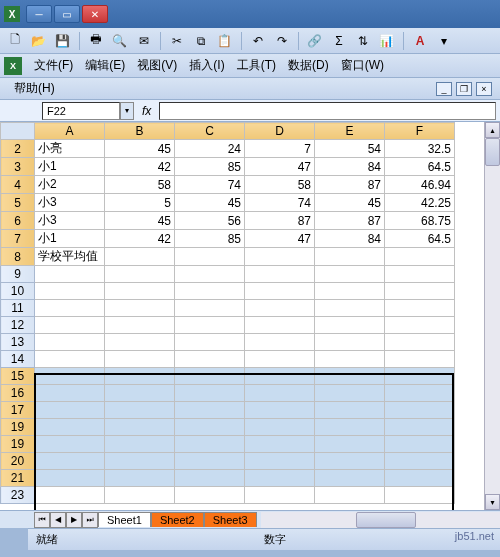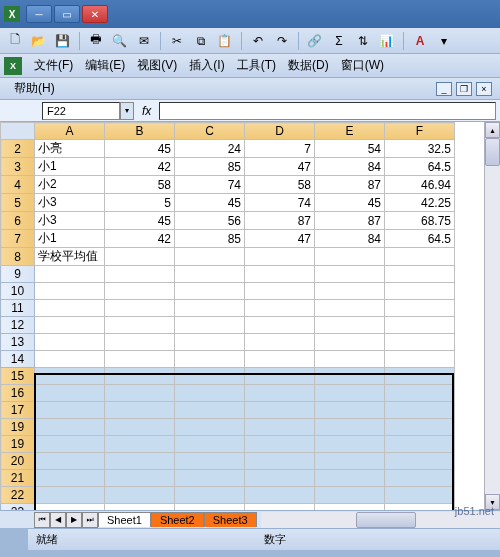--- a/index.html
+++ b/index.html
@@ -54,21 +54,21 @@
   .navbtn { width: 16px; height: 16px; border: 1px solid #888; background: #e8e8f0; font-size: 8px; display: flex; align-items: center; justify-content: center; cursor: pointer; }
   .sheet-tab { padding: 1px 8px; background: #fff; border: 1px solid #888; border-bottom: none; cursor: pointer; font-family: Arial; }
   .sheet-tab.inactive { background: #f97316; }
   .hscroll { flex: 1; height: 16px; background: #e8e8f0; margin-left: 4px; display: flex; }
   .hthumb { width: 60px; background: linear-gradient(#e0e4f0,#c0c8e0); border: 1px solid #a0a0b8; border-radius: 2px; margin-left: 40%; cursor: pointer; }
   
   
   .status { height: 22px; background: linear-gradient(#d8e4f4,#c4d4ec); display: flex; align-items: center; font-size: 11px; padding: 0 8px; border-top: 1px solid #98b0d0; margin-left: 28px; }
   .status .center { margin: 0 auto; }
   
-  .watermark { position: absolute; right: 6px; bottom: 40px; font-size: 11px; font-family: Arial; color: #4a5a8a; opacity: 0.85; }
+  .watermark { position: absolute; right: 6px; bottom: 15px; font-size: 11px; font-family: Arial; color: #4a5a8a; opacity: 0.85; }
 </style>
 </head>
 <body>
 
 <div class="titlebar">
   <div class="app-icon">X</div>
   <div class="win-btns">
     <div class="win-btn">─</div>
     <div class="win-btn">▭</div>
     <div class="win-btn close">✕</div>
@@ -304,29 +304,20 @@
           <th class="rh">20</th>
           <td class="txt"></td>
           <td></td>
           <td></td>
           <td></td>
           <td></td>
           <td></td>
         </tr>
         <tr class="sel">
           <th class="rh">21</th>
-          <td class="txt"></td>
-          <td></td>
-          <td></td>
-          <td></td>
-          <td></td>
-          <td></td>
-        </tr>
-        <tr class="sel">
-          <th class="rh">22</th>
           <td class="txt"></td>
           <td></td>
           <td></td>
           <td></td>
           <td></td>
           <td></td>
         </tr>
         <tr>
           <th class="rh plain">23</th>
           <td class="txt"></td>

